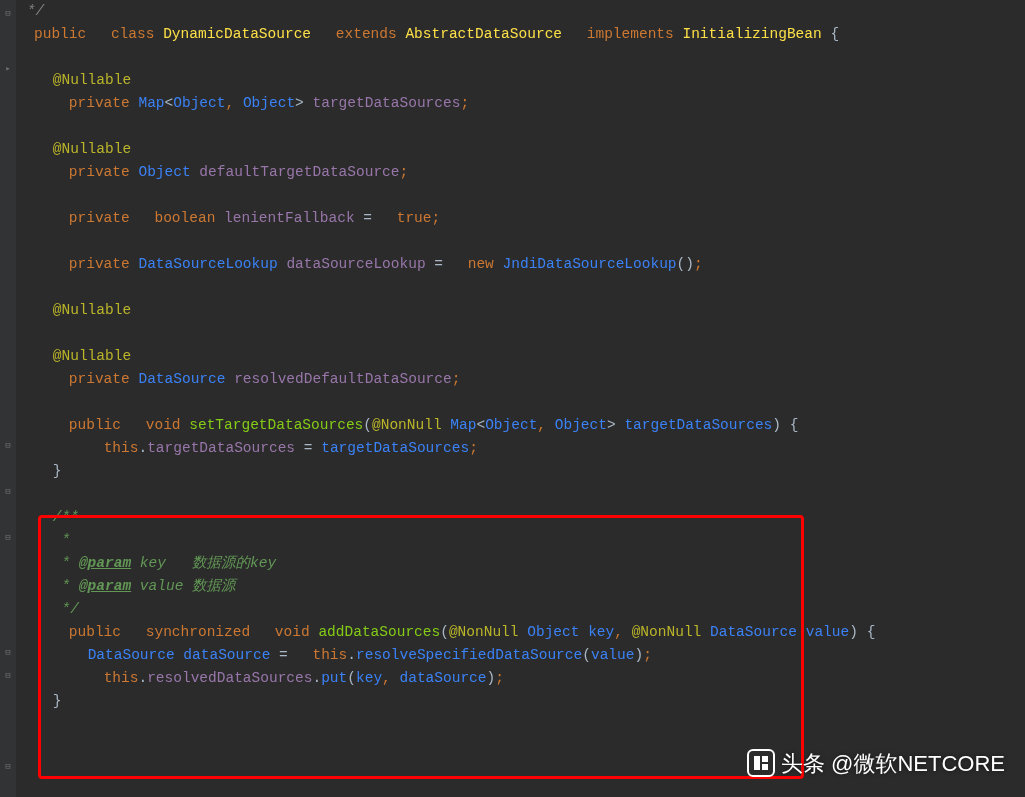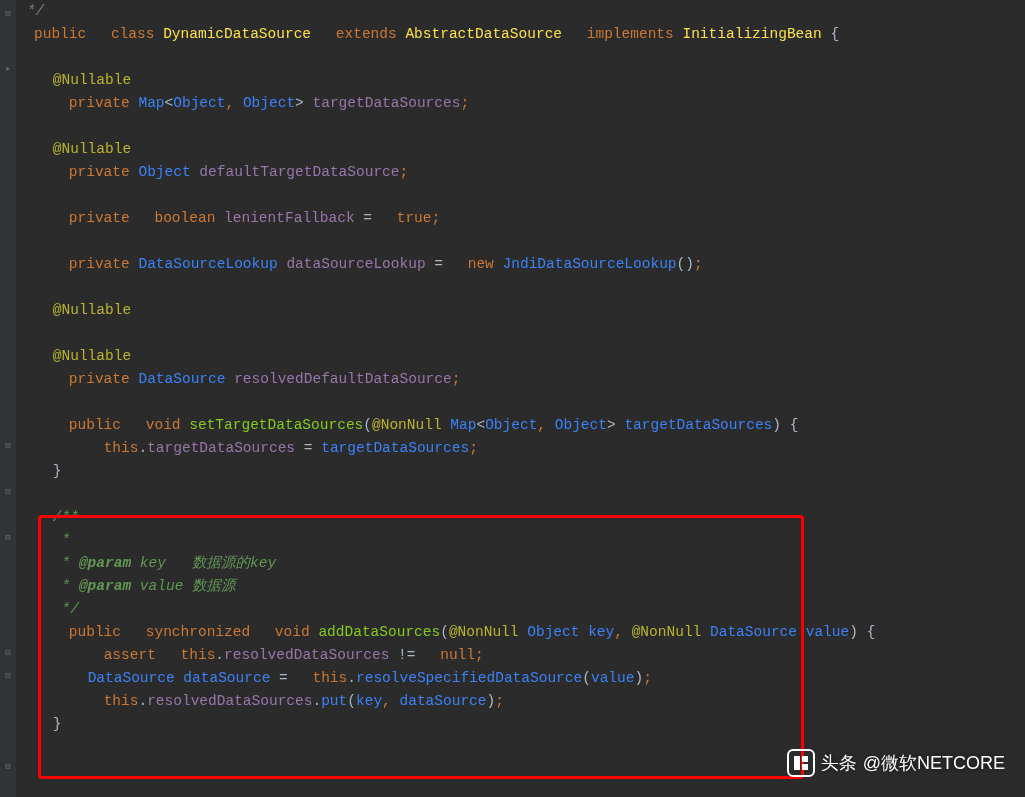--- a/index.html
+++ b/index.html
@@ -48,37 +48,37 @@
   .k   { color: #cc7832; margin-left: 16px; }  
   .type{ color: #3b82f6; }  
   .cls { color: #fde047; }  
   .ann { color: #bbb529; text-align: right; }  
   .fld { color: #9876aa; }  
   .mth { color: #84cc16; }  
   .punc{ color: #cc7832; }  
   .pn  { color: #a9b7c6; }  
   .cmt { color: #808080; font-style: italic; } 
   .cmtg{ color: #629755; font-style: italic; } 
-  .tag { color: #629755; font-style: italic; font-weight: bold; }
+  .tag { color: #629755; font-style: italic; text-decoration: underline; font-weight: bold; }
   .brace{ color: #a9b7c6; }
 
   .red-box {
     position: absolute;
     border: 3px solid #ff0000;
     border-radius: 4px;
     pointer-events: none;
   }
 
   .watermark {
     position: absolute;
     right: 20px;
     bottom: 20px;
     color: #ffffff;
     font-family: "Microsoft YaHei", Arial, sans-serif;
-    font-size: 18px;
+    font-size: 22px;
     font-weight: 500;
     display: flex;
     align-items: center;
     gap: 6px;
     pointer-events: none;
     text-shadow: 0 0 4px rgba(0,0,0,0.6);
   }
   .watermark .logo {
     display: inline-flex;
   }
@@ -122,21 +122,20 @@
 <pre class="line">    <span class="k">public</span> <span class="k">void</span> <span class="mth">setTargetDataSources</span><span class="pn">(</span><span class="ann">@NonNull</span> <span class="type">Map</span><span class="pn">&lt;</span><span class="type">Object</span><span class="punc">,</span> <span class="type">Object</span><span class="pn">&gt;</span> <span class="type">targetDataSources</span><span class="pn">)</span> <span class="brace">{</span></pre>
 <pre class="line">        <span class="k">this</span><span class="pn">.</span><span class="fld">targetDataSources</span> <span class="pn">=</span> <span class="type">targetDataSources</span><span class="punc">;</span></pre>
 <pre class="line">    <span class="brace">}</span></pre>
 <pre class="line"> </pre>
 <pre class="line">    <span class="cmtg">/**</span></pre>
 <pre class="line">    <span class="cmtg"> *</span></pre>
 <pre class="line">    <span class="cmtg"> * </span><span class="tag">@param</span><span class="cmtg"> <span>key</span><span>   数据源的key</span></span></pre>
 <pre class="line">    <span class="cmtg"> * </span><span class="tag">@param</span><span class="cmtg"> <span>value</span><span> 数据源</span></span></pre>
 <pre class="line">    <span class="cmtg"> */</span></pre>
 <pre class="line">    <span class="k">public</span> <span class="k">synchronized</span> <span class="k">void</span> <span class="mth">addDataSources</span><span class="pn">(</span><span class="ann">@NonNull</span> <span class="type">Object</span> <span class="type">key</span><span class="punc">,</span> <span class="ann">@NonNull</span> <span class="type">DataSource</span> <span class="type">value</span><span class="pn">)</span> <span class="brace">{</span></pre>
-<pre class="line">        <span class="k">assert</span> <span class="k">this</span><span class="pn">.</span><span class="fld">resolvedDataSources</span> <span class="pn">!=</span> <span class="k">null</span><span class="punc">;</span></pre>
 <pre class="line">        <span class="type">DataSource</span> <span class="type">dataSource</span> <span class="pn">=</span> <span class="k">this</span><span class="pn">.</span><span class="type">resolveSpecifiedDataSource</span><span class="pn">(</span><span class="type">value</span><span class="pn">)</span><span class="punc">;</span></pre>
 <pre class="line">        <span class="k">this</span><span class="pn">.</span><span class="fld">resolvedDataSources</span><span class="pn">.</span><span class="type">put</span><span class="pn">(</span><span class="type">key</span><span class="punc">,</span> <span class="type">dataSource</span><span class="pn">)</span><span class="punc">;</span></pre>
 <pre class="line">    <span class="brace">}</span></pre>
 
   </div>
 
   <div class="red-box" style="left:38px; top:515px; width:760px; height:258px;"></div>
 
   <div class="watermark">
     <span class="logo">

